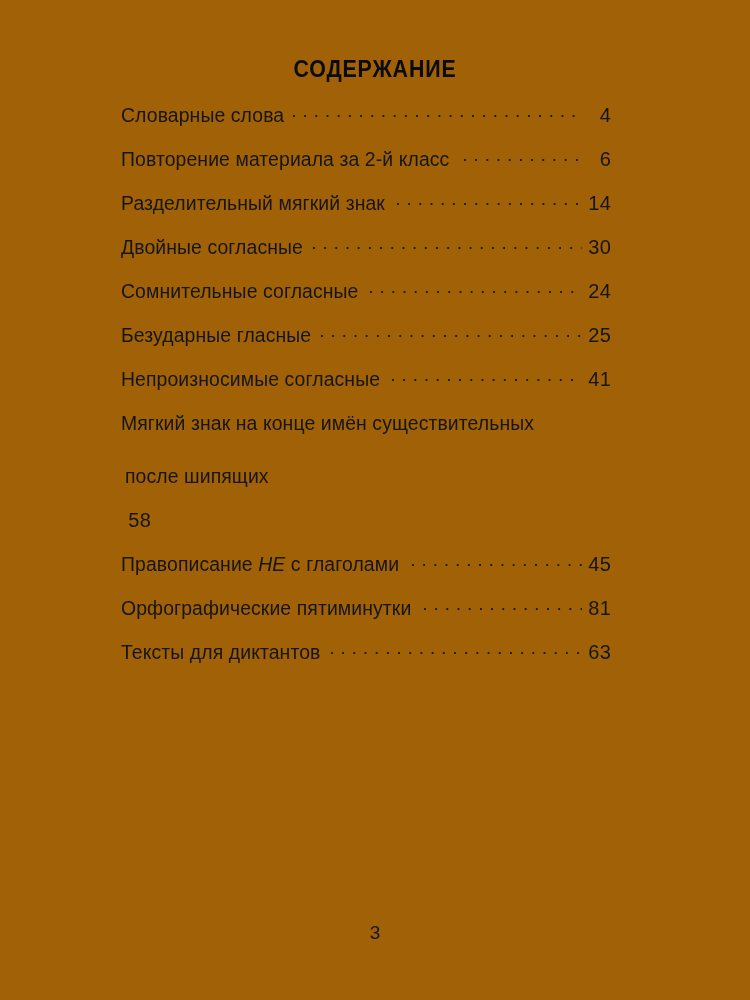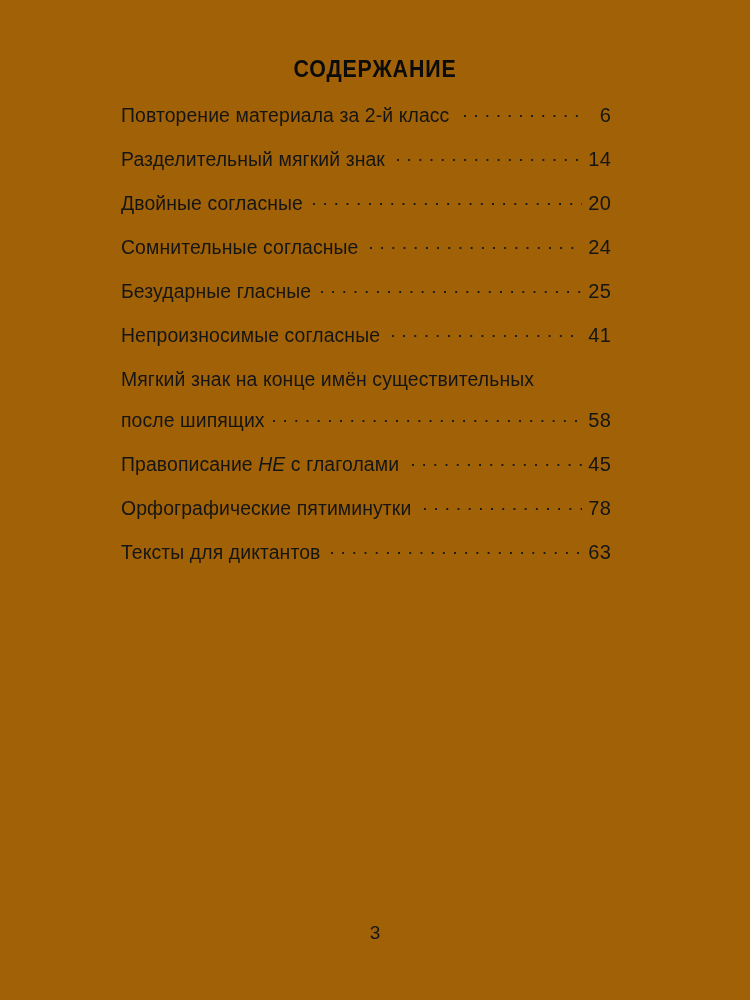--- a/index.html
+++ b/index.html
@@ -57,21 +57,22 @@
     display: flex;
     align-items: baseline;
     width: 100%;
     font-size: 20px;
     line-height: 24px;
     color: #151515;
     white-space: nowrap;
   }
 
   .toc-row + .toc-row {
-    margin-top: 16px;
+    margin-top: 29px;
+    flex-direction: column;
   }
 
   .toc-text {
     flex: 0 0 auto;
     letter-spacing: 0.1px;
     transform: scaleX(0.97);
     transform-origin: left center;
   }
 
   .toc-text .em {
@@ -125,37 +126,44 @@
 </head>
 <body>
 
 <div class="page">
 
   <div class="toc-title">СОДЕРЖАНИЕ</div>
 
   <div class="toc-list">
       <div class="toc-entry">
         <div class="toc-row">
+          <span class="toc-text"><span>Словарные слова</span></span>
+          <span class="toc-dots"></span>
+          <span class="toc-page">4</span>
+        </div>
+      </div>
+      <div class="toc-entry">
+        <div class="toc-row">
           <span class="toc-text"><span>Повторение материала за 2-й класс</span></span>
           <span class="toc-dots"></span>
           <span class="toc-page">6</span>
         </div>
       </div>
       <div class="toc-entry">
         <div class="toc-row">
           <span class="toc-text"><span>Разделительный мягкий знак</span></span>
           <span class="toc-dots"></span>
           <span class="toc-page">14</span>
         </div>
       </div>
       <div class="toc-entry">
         <div class="toc-row">
           <span class="toc-text"><span>Двойные согласные</span></span>
           <span class="toc-dots"></span>
-          <span class="toc-page">20</span>
+          <span class="toc-page">30</span>
         </div>
       </div>
       <div class="toc-entry">
         <div class="toc-row">
           <span class="toc-text"><span>Сомнительные согласные</span></span>
           <span class="toc-dots"></span>
           <span class="toc-page">24</span>
         </div>
       </div>
       <div class="toc-entry">
@@ -188,21 +196,21 @@
         <div class="toc-row">
           <span class="toc-text"><span>Правописание </span><span class="em">НЕ</span><span> с глаголами</span></span>
           <span class="toc-dots"></span>
           <span class="toc-page">45</span>
         </div>
       </div>
       <div class="toc-entry">
         <div class="toc-row">
           <span class="toc-text"><span>Орфографические пятиминутки</span></span>
           <span class="toc-dots"></span>
-          <span class="toc-page">78</span>
+          <span class="toc-page">81</span>
         </div>
       </div>
       <div class="toc-entry">
         <div class="toc-row">
           <span class="toc-text"><span>Тексты для диктантов</span></span>
           <span class="toc-dots"></span>
           <span class="toc-page">63</span>
         </div>
       </div>
     </div>

